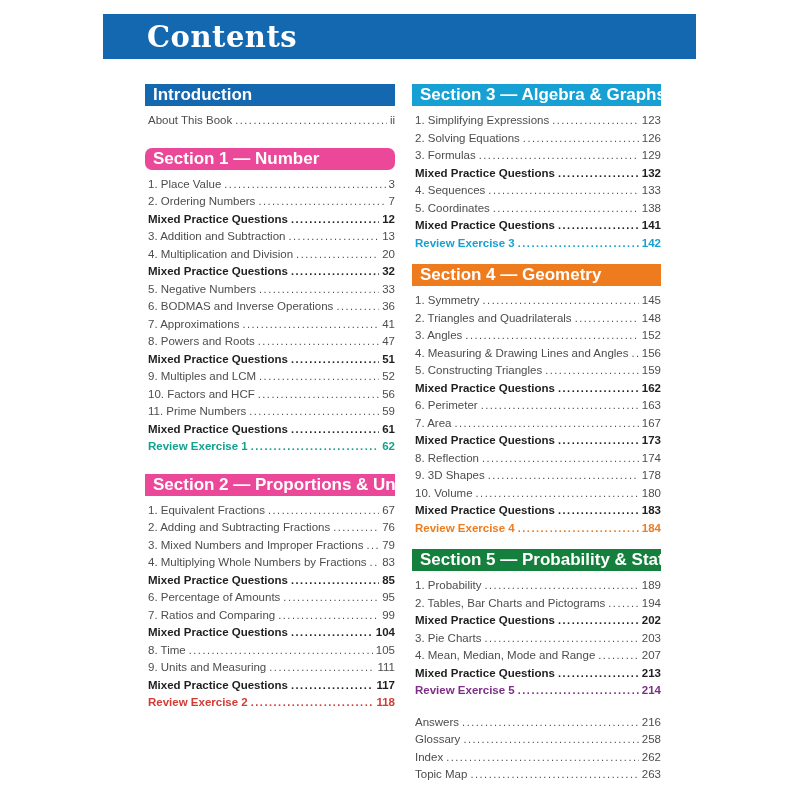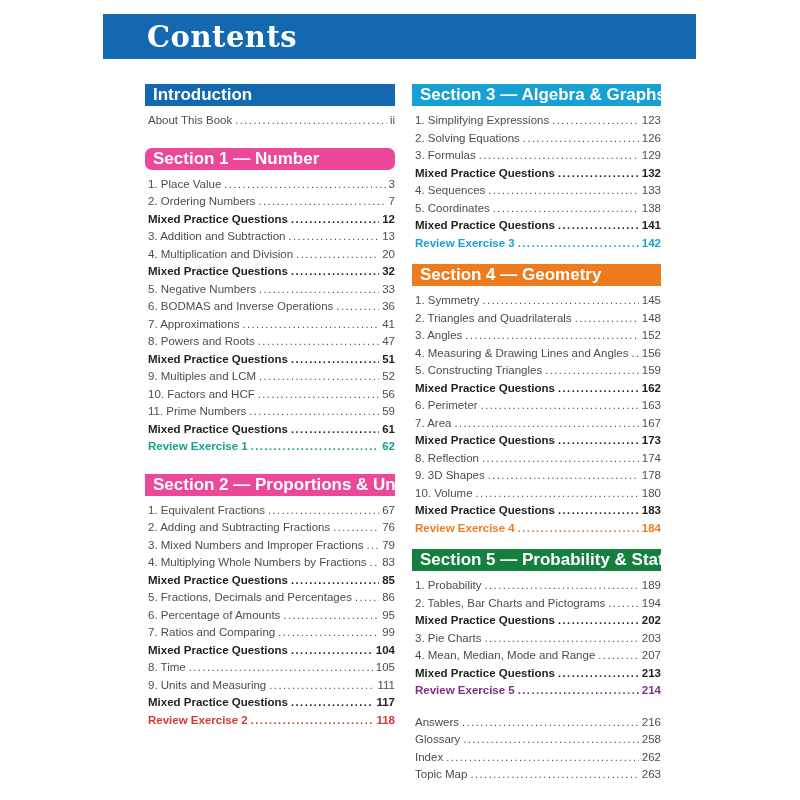--- a/index.html
+++ b/index.html
@@ -247,25 +247,20 @@
     <span class="leader"></span>
     <span class="pagenum">83</span>
   </li>
 
   <li class="toc-item bold">
     <span class="label">Mixed Practice Questions</span>
     <span class="leader"></span>
     <span class="pagenum">85</span>
   </li>
 
-  <li class="toc-item">
-    <span class="label">5. Fractions, Decimals and Percentages</span>
-    <span class="leader"></span>
-    <span class="pagenum">86</span>
-  </li>
 
   <li class="toc-item">
     <span class="label">6. Percentage of Amounts</span>
     <span class="leader"></span>
     <span class="pagenum">95</span>
   </li>
 
   <li class="toc-item">
     <span class="label">7. Ratios and Comparing</span>
     <span class="leader"></span>

